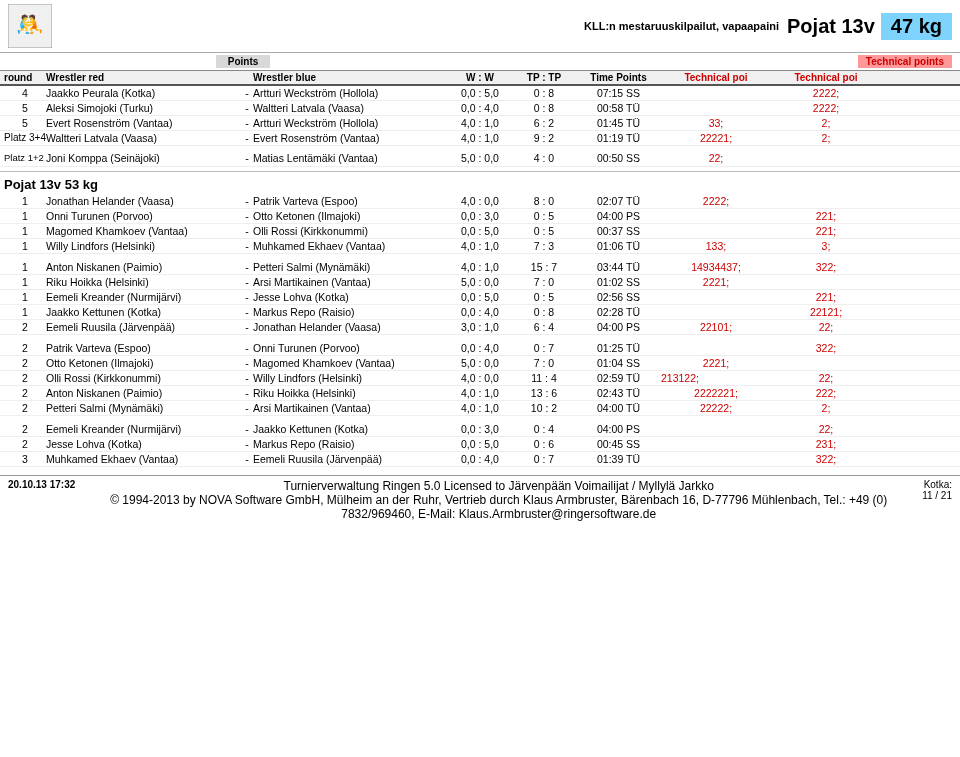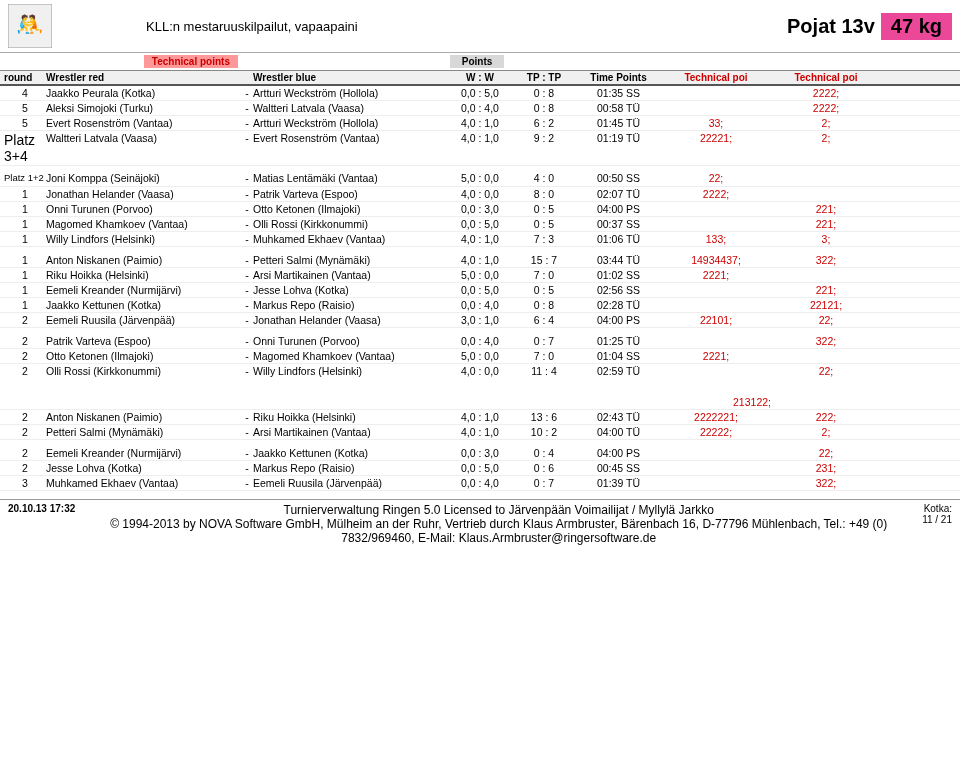--- a/index.html
+++ b/index.html
@@ -20,34 +20,34 @@
 
   <div style="display:flex; align-items:center; padding:4px 8px; border-bottom:1px solid #aaa; gap:8px;">
 
     <div style="display:flex; align-items:center; gap:6px; min-width:130px;">
       <svg width="44" height="44" viewBox="0 0 44 44">
         <rect width="44" height="44" fill="#f0f0f0" stroke="#999" stroke-width="1"></rect>
         <text x="22" y="28" text-anchor="middle" font-size="22" fill="#444">🤼</text>
       </svg>
     </div>
 
-    <div style="flex:1; text-align:left; font-size:13px; font-weight:normal;">KLL:n mestaruuskilpailut, vapaapaini</div>
+    <div style="flex:1; text-align:right; font-size:11px; font-weight:bold;">KLL:n mestaruuskilpailut, vapaapaini</div>
 
     <div style="display:flex; align-items:center; gap:0;">
       <span style="font-size:20px; font-weight:bold;">Pojat 13v</span>
-      <span style="font-size:20px; font-weight:bold; background:#ec4899; padding:2px 10px; margin-left:6px;">47 kg</span>
+      <span style="font-size:20px; font-weight:bold; background:#7dd3fc; padding:2px 10px; margin-left:6px;">47 kg</span>
     </div>
   </div>
 
   <div style="display:flex; align-items:center; padding:2px 8px; gap:4px; border-bottom:1px solid #888;">
+    <div style="flex:1; display:flex; align-items:center; justify-content:center; gap:4px; margin-right: 240px;">
+      <span style="background:#d8d8d8; padding:1px 12px; font-size:10px; font-weight:bold;">Points</span>
+    </div>
     <div style="display:flex; align-items:center; justify-content:flex-end; gap:4px; min-width:230px;">
       <span style="background:#f99; padding:1px 8px; font-size:10px; font-weight:bold; color:#c00;">Technical points</span>
-    </div>
-    <div style="flex:1; display:flex; align-items:center; justify-content:center; gap:4px; margin-right: 240px;">
-      <span style="background:#d8d8d8; padding:1px 12px; font-size:10px; font-weight:bold;">Points</span>
     </div>
   </div>
 
   <div style="display:grid; grid-template-columns:42px 195px 12px 195px 64px 64px 85px 110px 110px; padding:1px 4px; border-bottom:2px solid #555; font-size:10px; font-weight:bold; background:#f0f0f0;">
     <span>round</span>
     <span>Wrestler red</span>
     <span></span>
     <span>Wrestler blue</span>
     <span style="text-align:center;">W : W</span>
     <span style="text-align:center;">TP : TP</span>
@@ -57,21 +57,21 @@
   </div>
 
   <div>
     <div style="display:grid; grid-template-columns:42px 195px 12px 195px 64px 64px 85px 110px 110px; padding:1px 4px; border-bottom:1px solid #eee; font-size:10.5px;">
       <span style="text-align:center;">4</span>
       <span>Jaakko Peurala (Kotka)</span>
       <span style="text-align:center;">-</span>
       <span>Artturi Weckström (Hollola)</span>
       <span style="text-align:center;">0,0 : 5,0</span>
       <span style="text-align:center;">0 : 8</span>
-      <span style="text-align:center;">01:35 SS</span>
+      <span style="text-align:center;">07:15 SS</span>
       <span style="text-align:center; color:#c00;"></span>
       <span style="text-align:center; color:#c00;">2222;</span>
     </div>
     <div style="display:grid; grid-template-columns:42px 195px 12px 195px 64px 64px 85px 110px 110px; padding:1px 4px; border-bottom:1px solid #eee; font-size:10.5px;">
       <span style="text-align:center;">5</span>
       <span>Aleksi Simojoki (Turku)</span>
       <span style="text-align:center;">-</span>
       <span>Waltteri Latvala (Vaasa)</span>
       <span style="text-align:center;">0,0 : 4,0</span>
       <span style="text-align:center;">0 : 8</span>
@@ -84,21 +84,21 @@
       <span>Evert Rosenström (Vantaa)</span>
       <span style="text-align:center;">-</span>
       <span>Artturi Weckström (Hollola)</span>
       <span style="text-align:center;">4,0 : 1,0</span>
       <span style="text-align:center;">6 : 2</span>
       <span style="text-align:center;">01:45 TÜ</span>
       <span style="text-align:center; color:#c00;">33;</span>
       <span style="text-align:center; color:#c00;">2;</span>
     </div>
     <div style="display:grid; grid-template-columns:42px 195px 12px 195px 64px 64px 85px 110px 110px; padding:1px 4px; border-bottom:1px solid #eee; font-size:10.5px;">
-      <span style="font-size:14px;">Platz 3+4</span>
+      <span style="font-size:10px;">Platz 3+4</span>
       <span>Waltteri Latvala (Vaasa)</span>
       <span style="text-align:center;">-</span>
       <span>Evert Rosenström (Vantaa)</span>
       <span style="text-align:center;">4,0 : 1,0</span>
       <span style="text-align:center;">9 : 2</span>
       <span style="text-align:center;">01:19 TÜ</span>
       <span style="text-align:center; color:#c00;">22221;</span>
       <span style="text-align:center; color:#c00;">2;</span>
     </div>
   </div>
@@ -108,20 +108,23 @@
     <span>Joni Komppa (Seinäjoki)</span>
     <span style="text-align:center;">-</span>
     <span>Matias Lentämäki (Vantaa)</span>
     <span style="text-align:center;">5,0 : 0,0</span>
     <span style="text-align:center;">4 : 0</span>
     <span style="text-align:center;">00:50 SS</span>
     <span style="text-align:center; color:#c00;">22;</span>
     <span style="text-align:center; color:#c00;"></span>
   </div>
 
+  <div style="font-weight:bold; font-size:13px; padding:5px 4px 2px 4px; margin-top:4px; border-top:1px solid #bbb;">
+    Pojat 13v 53 kg
+  </div>
 
   <div>
     <div style="display:grid; grid-template-columns:42px 195px 12px 195px 64px 64px 85px 110px 110px; padding:1px 4px; border-bottom:1px solid #eee; font-size:10.5px;">
       <span style="text-align:center;">1</span>
       <span>Jonathan Helander (Vaasa)</span>
       <span style="text-align:center;">-</span>
       <span>Patrik Varteva (Espoo)</span>
       <span style="text-align:center;">4,0 : 0,0</span>
       <span style="text-align:center;">8 : 0</span>
       <span style="text-align:center;">02:07 TÜ</span>
@@ -243,21 +246,21 @@
       <span style="text-align:center; color:#c00;"></span>
     </div>
     <div style="display:grid; grid-template-columns:42px 195px 12px 195px 64px 64px 85px 110px 110px; padding:1px 4px; border-bottom:1px solid #eee; font-size:10.5px;">
       <span style="text-align:center;">2</span>
       <span>Olli Rossi (Kirkkonummi)</span>
       <span style="text-align:center;">-</span>
       <span>Willy Lindfors (Helsinki)</span>
       <span style="text-align:center;">4,0 : 0,0</span>
       <span style="text-align:center;">11 : 4</span>
       <span style="text-align:center;">02:59 TÜ</span>
-      <span style="text-align:right; color:#c00;margin-top:31px;">213122;</span>
+      <span style="text-align:left; color:#c00;">213122;</span>
       <span style="text-align:center; color:#c00;">22;</span>
     </div>
     <div style="display:grid; grid-template-columns:42px 195px 12px 195px 64px 64px 85px 110px 110px; padding:1px 4px; border-bottom:1px solid #eee; font-size:10.5px;">
       <span style="text-align:center;">2</span>
       <span>Anton Niskanen (Paimio)</span>
       <span style="text-align:center;">-</span>
       <span>Riku Hoikka (Helsinki)</span>
       <span style="text-align:center;">4,0 : 1,0</span>
       <span style="text-align:center;">13 : 6</span>
       <span style="text-align:center;">02:43 TÜ</span>

